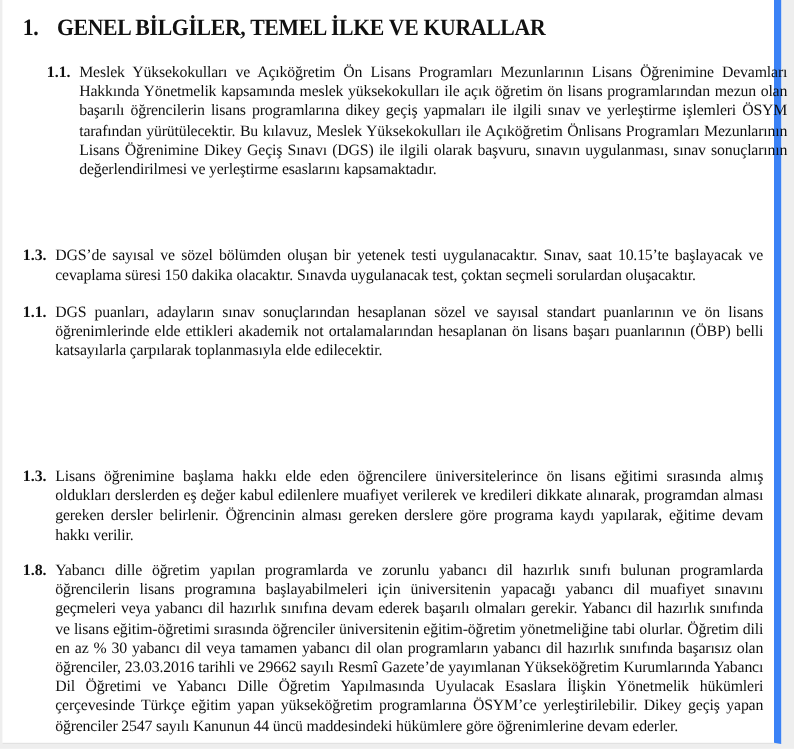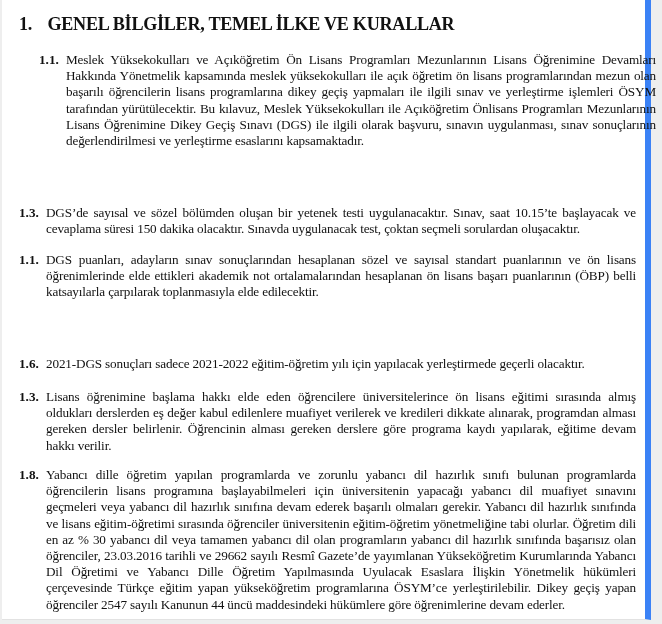--- a/index.html
+++ b/index.html
@@ -85,24 +85,20 @@
     <span class="num">1.3.</span>
     <div class="text">DGS’de sayısal ve sözel bölümden oluşan bir yetenek testi uygulanacaktır. Sınav, saat 10.15’te başlayacak ve cevaplama süresi 150 dakika olacaktır. Sınavda uygulanacak test, çoktan seçmeli sorulardan oluşacaktır.</div>
   </div>
 
   <div class="section" style="top:252px;">
     <span class="num">1.1.</span>
     <div class="text">DGS puanları, adayların sınav sonuçlarından hesaplanan sözel ve sayısal standart puanlarının ve ön lisans öğrenimlerinde elde ettikleri akademik not ortalamalarından hesaplanan ön lisans başarı puanlarının (ÖBP) belli katsayılarla çarpılarak toplanmasıyla elde edilecektir.</div>
   </div>
 
 
-  <div class="section" style="top:356px;">
-    <span class="num">1.6.</span>
-    <div class="text">2021-DGS sonuçları sadece 2021-2022 eğitim-öğretim yılı için yapılacak yerleştirmede geçerli olacaktır.</div>
-  </div>
 
   <div class="section" style="top:389px;">
     <span class="num">1.3.</span>
     <div class="text">Lisans öğrenimine başlama hakkı elde eden öğrencilere üniversitelerince ön lisans eğitimi sırasında almış oldukları derslerden eş değer kabul edilenlere muafiyet verilerek ve kredileri dikkate alınarak, programdan alması gereken dersler belirlenir. Öğrencinin alması gereken derslere göre programa kaydı yapılarak, eğitime devam hakkı verilir.</div>
   </div>
 
   <div class="section" style="top:467px;">
     <span class="num">1.8.</span>
     <div class="text">Yabancı dille öğretim yapılan programlarda ve zorunlu yabancı dil hazırlık sınıfı bulunan programlarda öğrencilerin lisans programına başlayabilmeleri için üniversitenin yapacağı yabancı dil muafiyet sınavını geçmeleri veya yabancı dil hazırlık sınıfına devam ederek başarılı olmaları gerekir. Yabancı dil hazırlık sınıfında ve lisans eğitim-öğretimi sırasında öğrenciler üniversitenin eğitim-öğretim yönetmeliğine tabi olurlar. Öğretim dili en az % 30 yabancı dil veya tamamen yabancı dil olan programların yabancı dil hazırlık sınıfında başarısız olan öğrenciler, 23.03.2016 tarihli ve 29662 sayılı Resmî Gazete’de yayımlanan Yükseköğretim Kurumlarında Yabancı Dil Öğretimi ve Yabancı Dille Öğretim Yapılmasında Uyulacak Esaslara İlişkin Yönetmelik hükümleri çerçevesinde Türkçe eğitim yapan yükseköğretim programlarına ÖSYM’ce yerleştirilebilir. Dikey geçiş yapan öğrenciler 2547 sayılı Kanunun 44 üncü maddesindeki hükümlere göre öğrenimlerine devam ederler.</div>
   </div>

